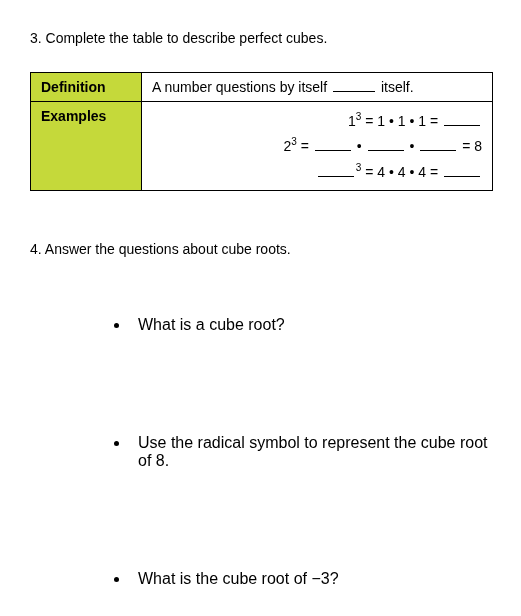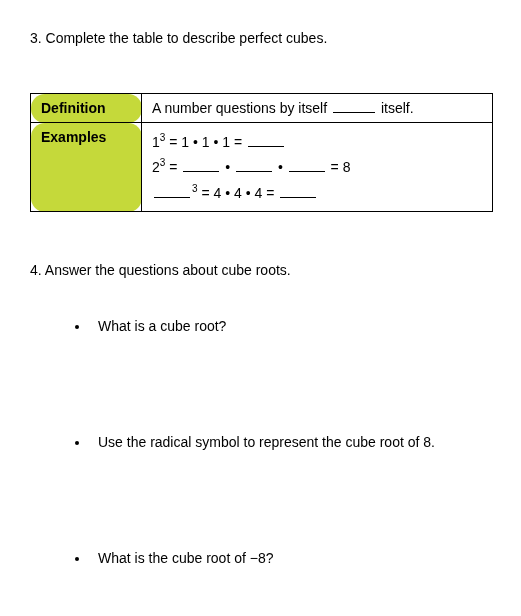--- a/index.html
+++ b/index.html
@@ -9,62 +9,62 @@
     background: #fff;
     font-family: Arial, Helvetica, sans-serif;
     color: #000;
   }
   .page {
     padding: 30px 28px 20px 30px;
   }
   .q3, .q4 {
     font-size: 14px;
   }
-  .q3 { margin-bottom: 47px; }
+  .q3 { margin-bottom: 26px; }
 
   table.cube {
     border-collapse: collapse;
     width: 100%;
     margin-top: 0;
   }
   table.cube td, table.cube th {
     border: 1px solid #000;
     padding: 6px 10px;
     vertical-align: top;
     font-size: 14px;
   }
   table.cube th {
     background: #c5d93a;
     text-align: left;
     font-weight: bold;
     width: 90px;
-    border-radius: 14px;
   }
   .blank {
     display: inline-block;
     border-bottom: 1px solid #000;
     width: 36px;
     height: 12px;
     vertical-align: baseline;
     margin: 0 2px;
   }
   .blankw { width: 42px; }
   sup { font-size: 10px; vertical-align: super; }
-  .expline { line-height: 1.7; }
+  .expline { line-height: 1.7; text-align: right; }
 
-  .q4 { margin-top: 50px; margin-bottom: 40px; }
+  .q4 { margin-top: 50px; margin-bottom: 59px; }
   ul.bullets {
     list-style: disc;
     padding-left: 60px;
     margin: 0;
   }
   ul.bullets li {
-    font-size: 14px;
+    font-size: 16px;
     margin-bottom: 100px;
     padding-left: 8px;
+    margin-left: 40px;
   }
 </style>
 </head>
 <body>
 
 <div class="page">
 
   <div class="q3">3. Complete the table to describe perfect cubes.</div>
 
   <table class="cube">
@@ -84,16 +84,16 @@
       </td>
     </tr>
   </tbody>
     </table>
 
   <div class="q4">4. Answer the questions about cube roots.</div>
 
   <ul class="bullets">
     <li>What is a cube root?</li>
     <li>Use the radical symbol to represent the cube root of 8.</li>
-    <li>What is the cube root of −8?</li>
+    <li>What is the cube root of −3?</li>
   </ul>
 
 </div>
 
 </body></html>

